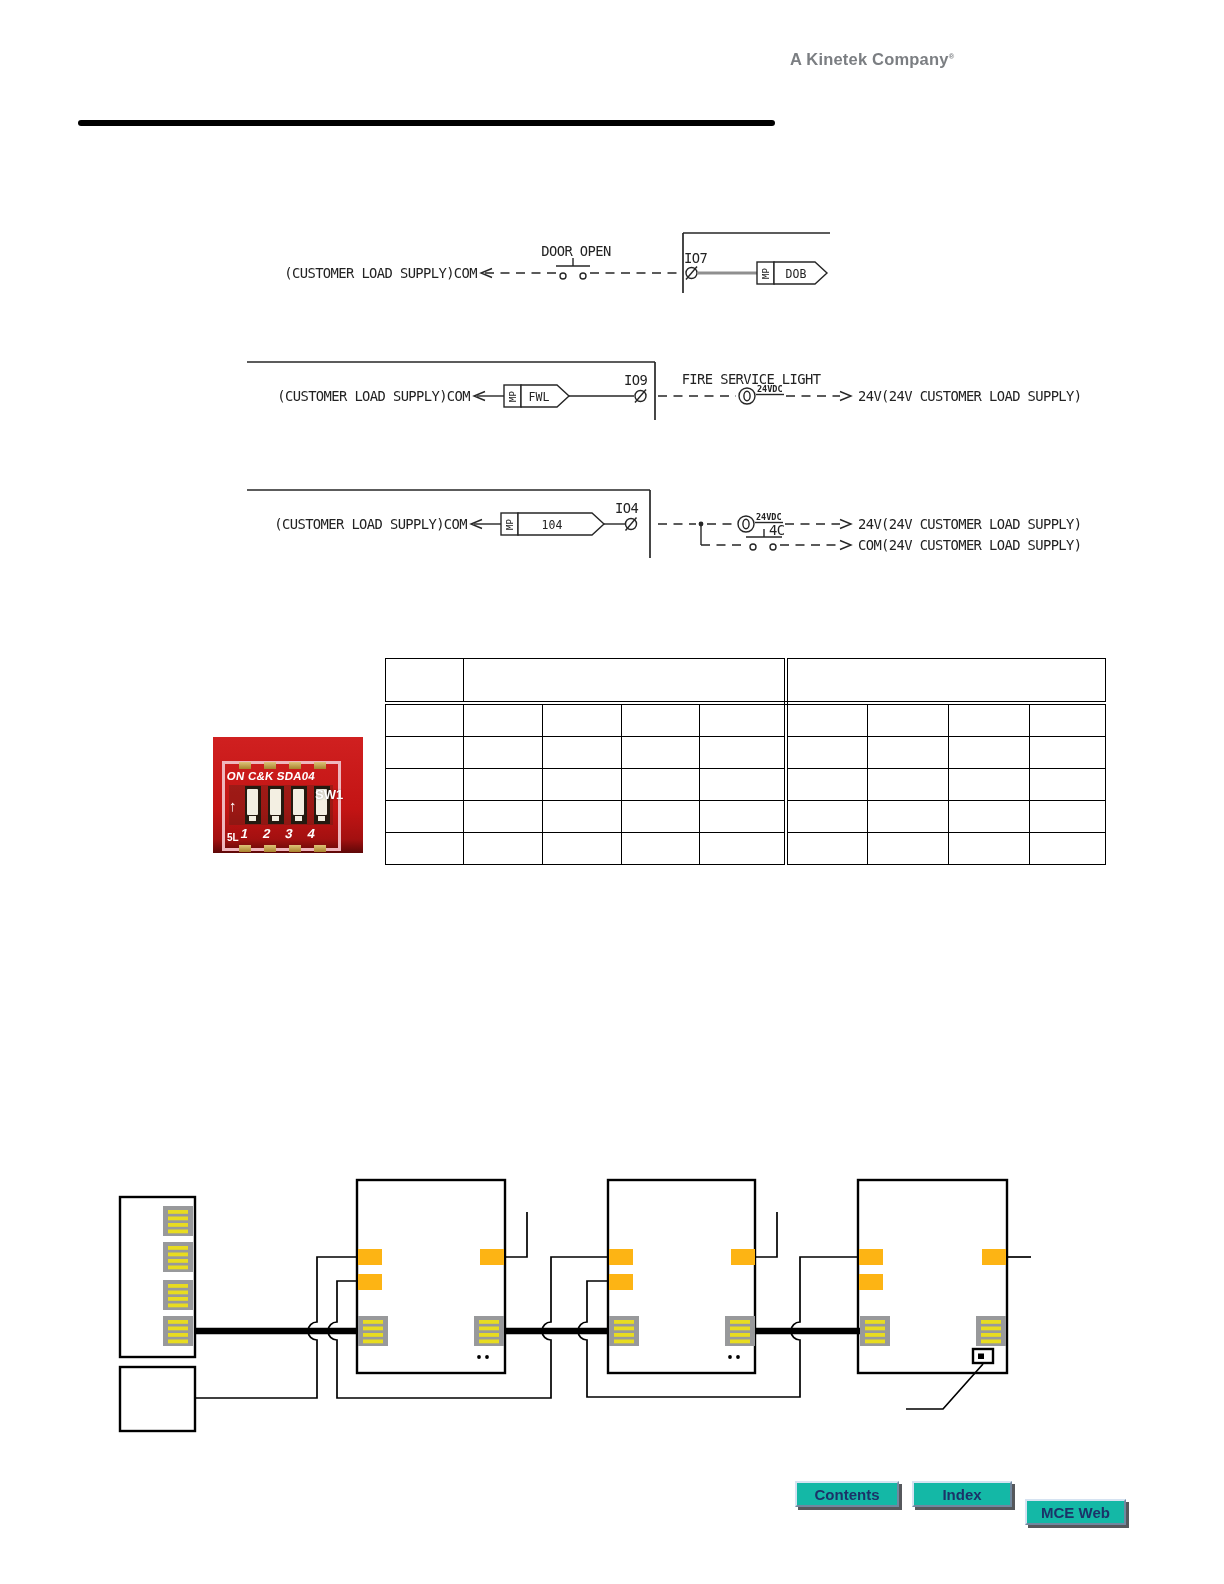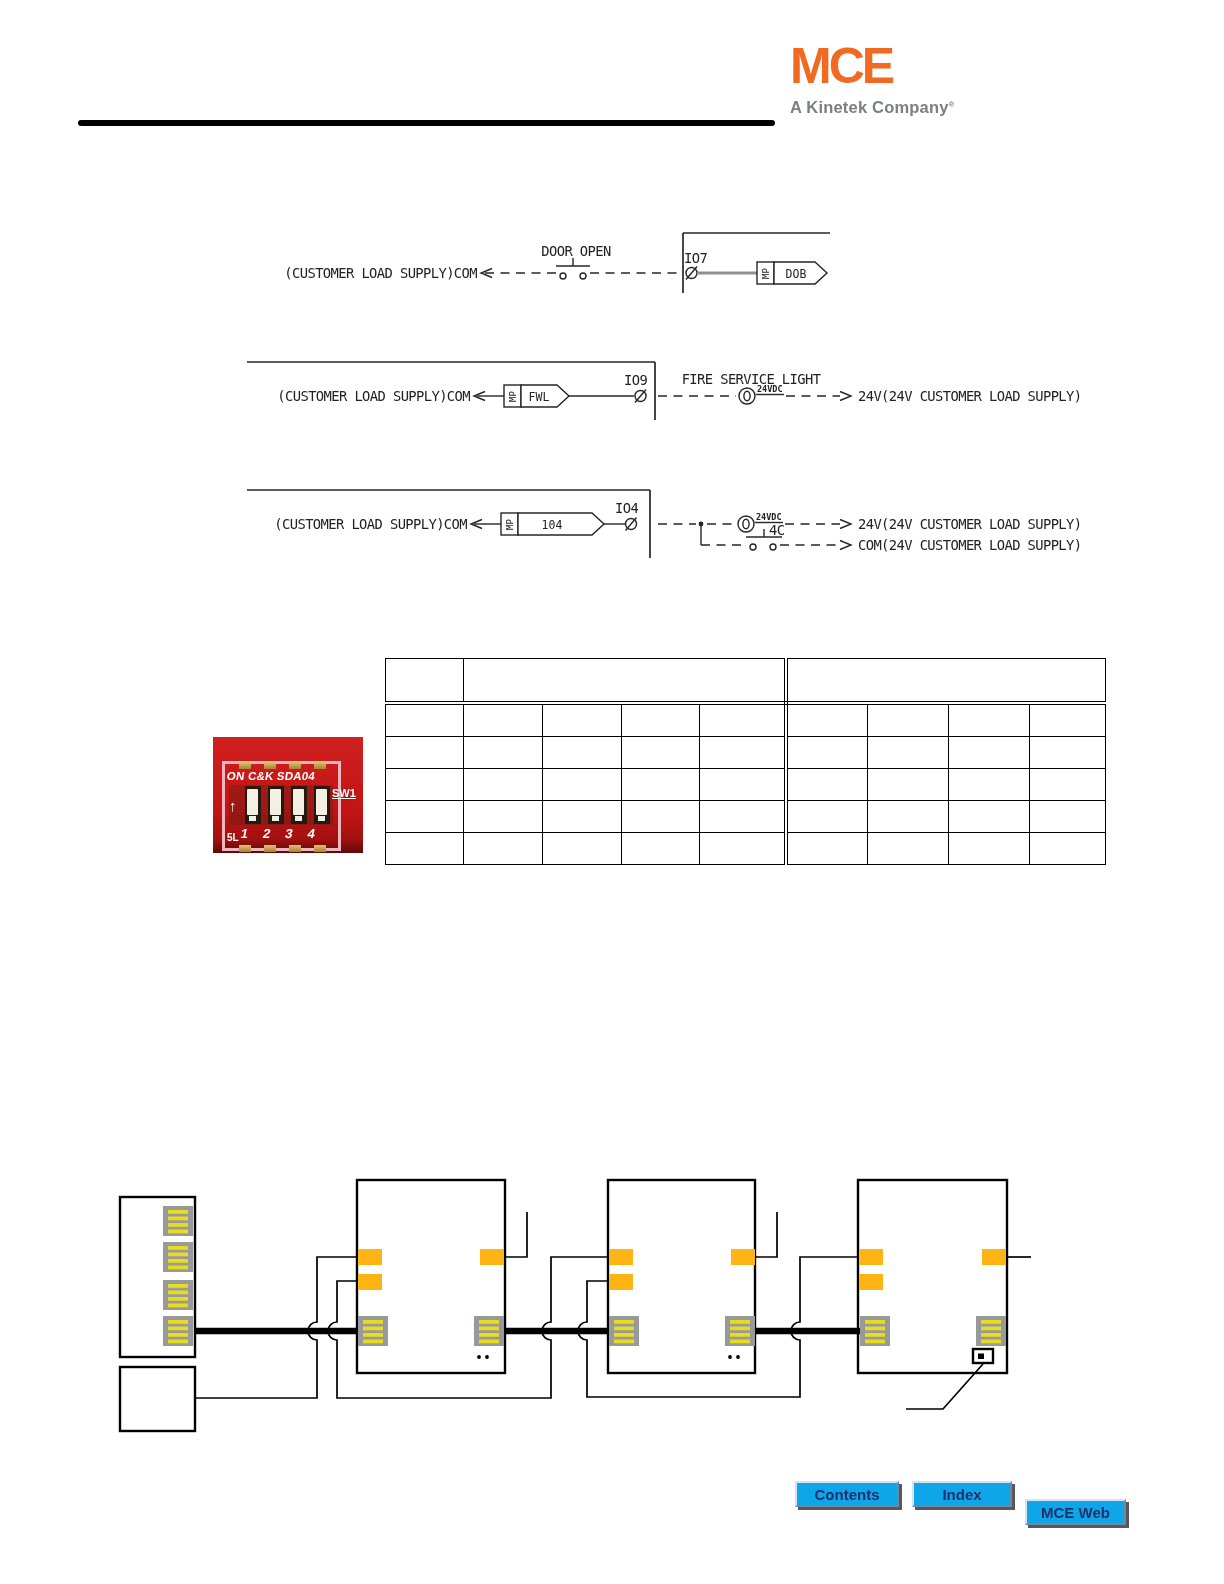--- a/index.html
+++ b/index.html
@@ -49,40 +49,39 @@
             transform:skewX(-9deg);white-space:nowrap;letter-spacing:0.2px;}
   .dip-body{position:absolute;left:4px;top:21px;width:104px;height:40px;background:#32261646;
             display:flex;align-items:center;}
   .dip-up-arrow{color:#fff;font-size:15px;line-height:15px;margin:0 1px 0 0;}
   .dip-slot{width:16px;height:38px;background:#241a10;margin-left:7px;display:flex;flex-direction:column;align-items:center;}
   .dip-knob{width:11px;height:26px;background:#f3efe2;margin-top:3px;border-radius:1px;}
   .dip-nub{width:7px;height:5px;background:#f3efe2;margin-top:1px;}
   .dip-nums{position:absolute;left:16px;top:62px;width:96px;display:flex;gap:15px;color:#fff;
             font-weight:700;font-size:13px;transform:skewX(-12deg);}
   .dip-corner{position:absolute;left:2px;top:68px;color:#fff;font-size:10px;font-weight:700;}
-  .dip-ref{position:absolute;left:119px;top:50px;color:#fff;font-weight:700;font-size:11px;
-           text-shadow:0 0 2px rgba(0,0,0,.4);text-decoration:underline;}
+  .dip-ref{position:absolute;left:102px;top:50px;color:#fff;font-weight:700;font-size:13px;
+           text-shadow:0 0 2px rgba(0,0,0,.4);}
 
   
   .nav-row{position:absolute;left:795px;top:1481px;display:flex;gap:13px;}
-  .nav-btn{height:22px;background:#0ea5e9;color:#1c3268;font-weight:700;font-size:15px;
+  .nav-btn{height:22px;background:#14b8a6;color:#1c3268;font-weight:700;font-size:15px;
            display:flex;align-items:center;justify-content:center;
            border-top:2px solid #d6e3f1;border-left:2px solid #d6e3f1;
            border-right:2px solid #71889f;border-bottom:2px solid #71889f;
            box-shadow:3px 3px 0 #56585c;cursor:pointer;font-family:"Liberation Sans",sans-serif;}
   .nav-btn.b0{width:100px;} .nav-btn.b1{width:96px;} .nav-btn.b2{width:97px;margin-top:18px;}
 </style>
 </head>
 <body>
 
 <div id="page">
 
   <div class="top-rule"></div>
   <div class="logo-block">
-    <div class="logo-mark">MCE</div>
     <div class="logo-sub"><span>A Kinetek Company</span><sup>®</sup></div>
   </div>
 
   <svg class="schem" width="1224" height="1584" viewBox="0 0 1224 1584">
     <defs>
       <g id="gcon">
         <rect width="30" height="30" fill="#98999B"></rect>
         <rect x="5" y="4" width="20" height="3.8" fill="#E8DC20"></rect>
         <rect x="5" y="10.5" width="20" height="3.8" fill="#E8DC20"></rect>
         <rect x="5" y="17" width="20" height="3.8" fill="#E8DC20"></rect>

